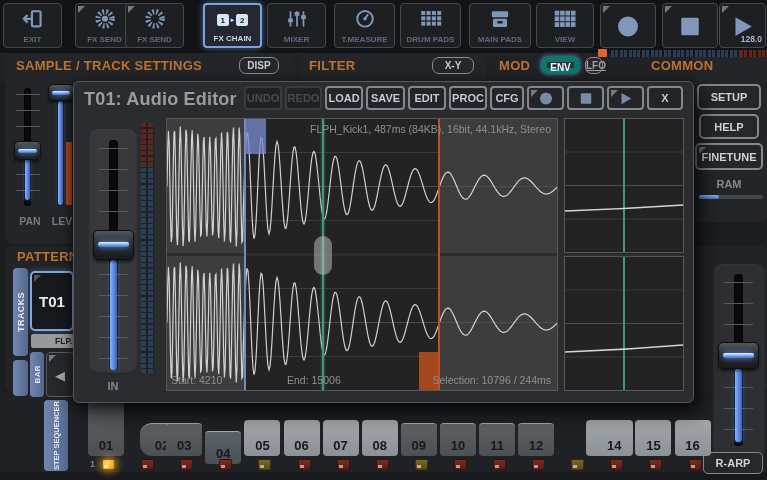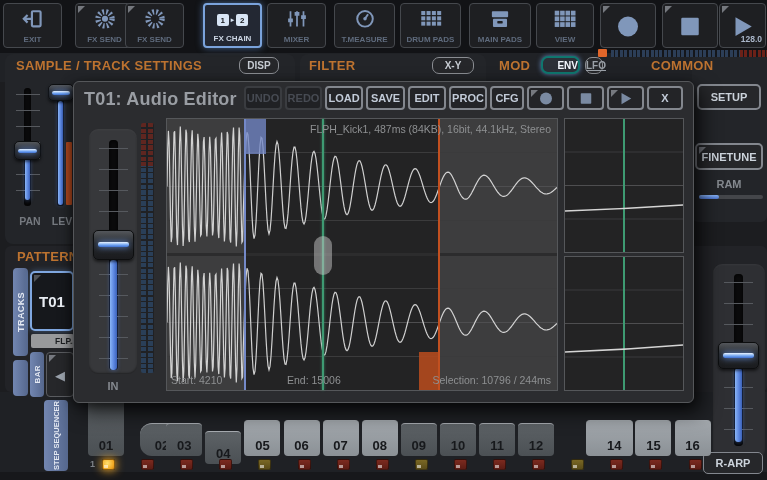--- a/index.html
+++ b/index.html
@@ -15,21 +15,21 @@
   .tb-label{position:absolute;left:0;right:0;bottom:3px;text-align:center;font-size:8px;font-weight:bold;color:#5f6b7d;letter-spacing:0;}
   .tb-btn.sel .tb-label{color:#ccd6e4;}
   .corner{position:absolute;left:2px;top:2px;width:0;height:0;border-top:7px solid #8b8f96;border-right:7px solid transparent;opacity:.8;}
   .chain-ic{display:flex;align-items:center;gap:2px;}
   .chain-ic .cbox{width:12px;height:12px;background:#d8e5f5;color:#15171a;font-size:8px;font-weight:bold;display:flex;align-items:center;justify-content:center;border-radius:2px;}
   .chain-ic .carr{color:#d8e5f5;font-size:7px;}
   .tickstrip{top:50px;height:7px;}
   
   .sec-label{font-size:13px;font-weight:bold;color:#bd7330;letter-spacing:.3px;}
   .hbtn{background:#26272a;border:1px solid #8a8d92;border-radius:7px;color:#c6cbd2;font-size:10px;font-weight:bold;text-align:center;cursor:pointer;padding:0;}
-  .hbtn.sel{border:2px solid #0f766e;color:#f4f8ff;background:#2c3038;box-shadow:0 0 5px rgba(120,165,235,.75);text-align:right;}
+  .hbtn.sel{border:6px solid #0f766e;color:#f4f8ff;background:#2c3038;box-shadow:0 0 5px rgba(120,165,235,.75);}
   .hbtn.dim{color:#9ba1a8;}
   
   .bbtn{background:#26272a;border:2px solid #83878e;border-radius:5px;color:#ccd3db;font-size:11px;font-weight:bold;display:flex;align-items:center;justify-content:center;cursor:pointer;}
   
   .fpanel{background:#2e2f33;border-radius:9px;box-shadow:inset 0 1px 2px rgba(255,255,255,.05),inset 0 -1px 2px rgba(0,0,0,.4);}
   .vtrack{background:#0b0b0c;border-radius:4px;box-shadow:inset 0 0 4px #000;}
   .ticks{background:repeating-linear-gradient(to bottom,#56595e 0 1px,transparent 1px 21px);}
   .knob{background:linear-gradient(#54575c,#26282b 45%,#1a1b1e);border:1px solid #0d0e0f;border-radius:5px;box-shadow:0 2px 3px rgba(0,0,0,.55);}
   .knob::after{content:"";position:absolute;left:4px;right:4px;top:50%;height:5px;margin-top:-3px;border-radius:2px;
     background:linear-gradient(#eaf4ff,#6fa3f2 60%,#3f6fd0);box-shadow:0 0 6px rgba(110,160,255,.8);}
@@ -251,20 +251,21 @@
   <div class="abs" style="left:31px;top:334px;width:43px;height:14px;background:#98999b;border-radius:2px;text-align:center;font-size:8.5px;font-weight:bold;color:#1d1f22;line-height:14px;padding-left:24px;">FLP..ck1</div>
   <div class="abs vtab" style="left:30px;top:352px;width:14px;height:45px;">
       <span style="font-size:8px;">BAR</span>
     </div>
   <div class="abs" style="left:46px;top:352px;width:28px;height:45px;background:#26272a;border:1px solid #5a5c60;border-radius:4px;text-align:center;line-height:45px;color:#99a1ab;font-size:13px;cursor:pointer;"><div class="corner"></div>◀</div>
   <div class="abs vtab" style="left:44px;top:400px;width:24px;height:71px;">
       <span style="font-size:7.5px;letter-spacing:0;">STEP SEQUENCER</span>
     </div>
 
   <button class="abs bbtn" style="left:697px;top:84px;width:64px;height:26px;">SETUP</button>
+  <button class="abs bbtn" style="left:699px;top:114px;width:60px;height:25px;">HELP</button>
   <button class="abs bbtn" style="left:695px;top:143px;width:68px;height:27px;position:absolute;">
       <div class="corner"></div>
       <span>FINETUNE</span>
     </button>
   <div class="abs flabel" style="left:697px;top:178px;width:64px;">RAM</div>
   <div class="abs" style="left:699px;top:195px;width:64px;height:4px;background:#44464a;border-radius:2px;">
     <div style="width:20px;height:4px;background:linear-gradient(#8ab5f6,#4a72cc);border-radius:2px;"></div>
   </div>
   <div class="abs fpanel" style="left:713px;top:264px;width:52px;height:196px;"></div>
   <div class="abs vtrack" style="left:734px;top:274px;width:9px;height:172px;"></div>

